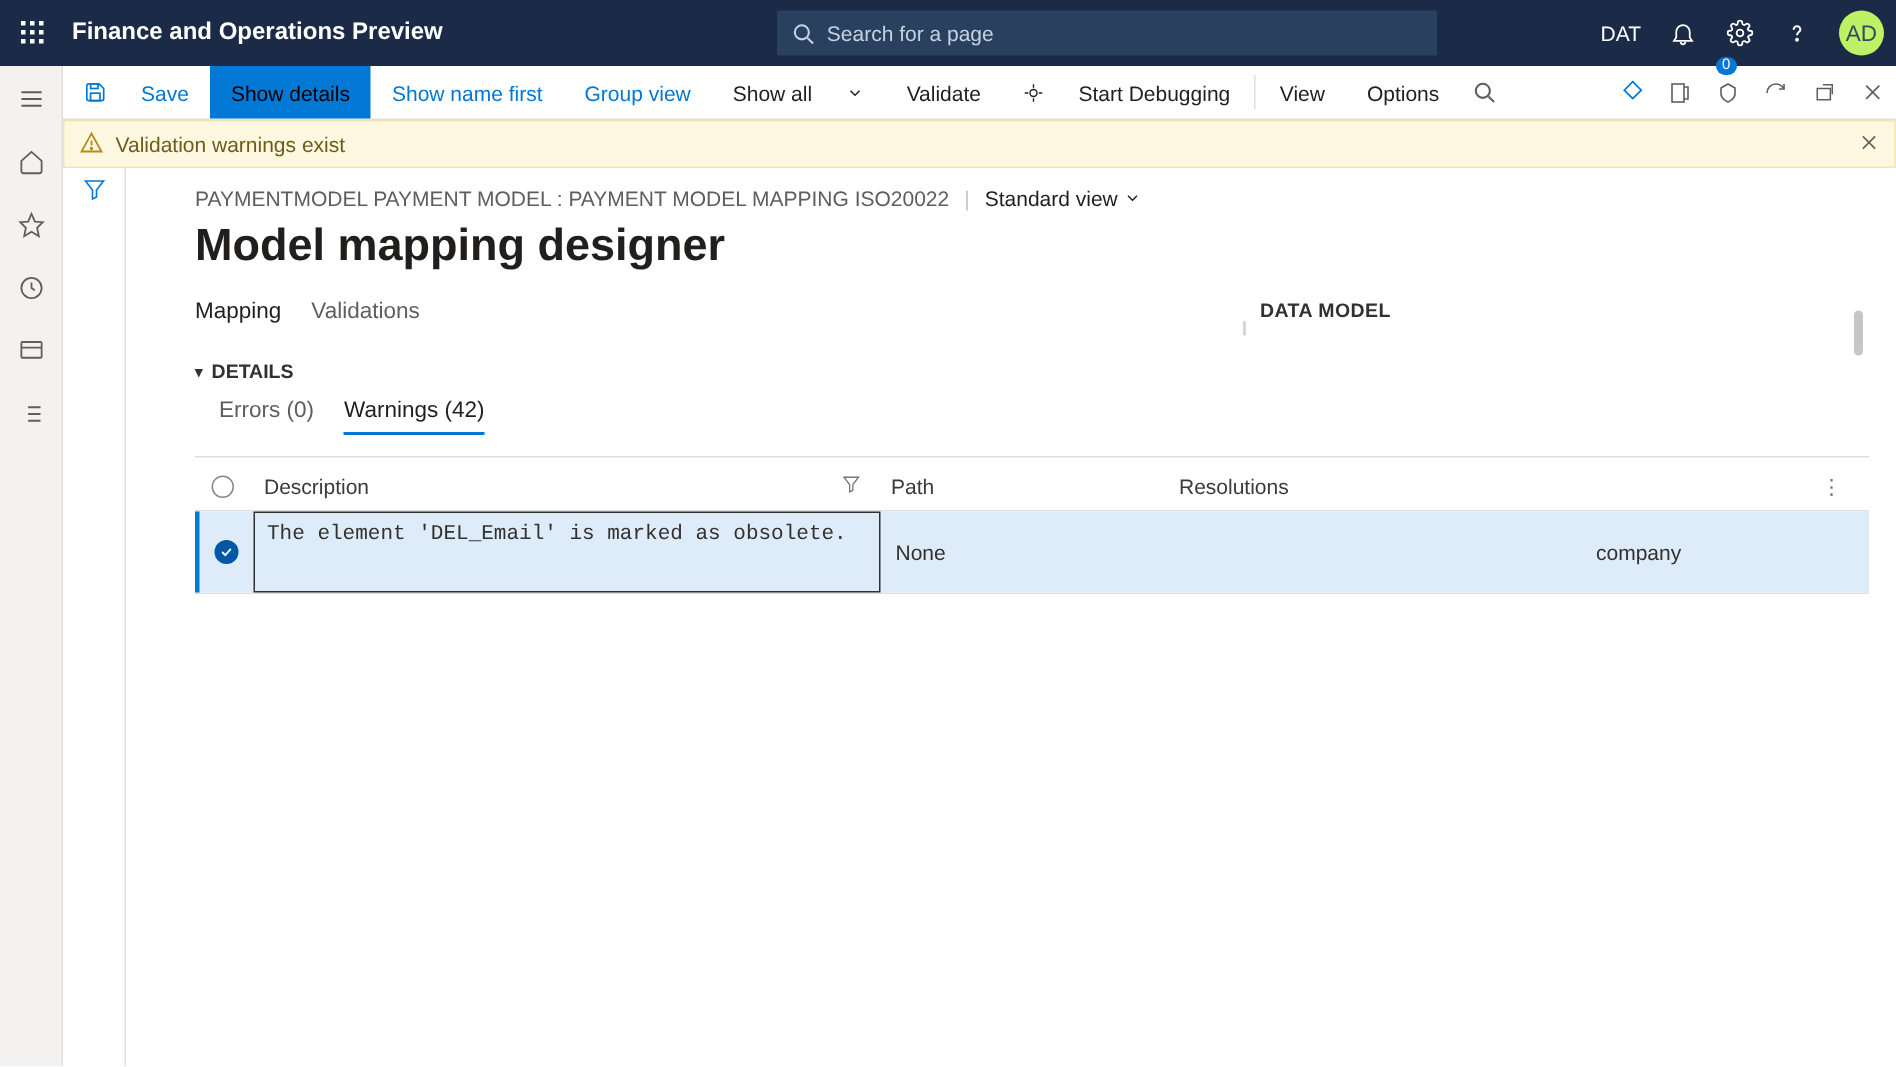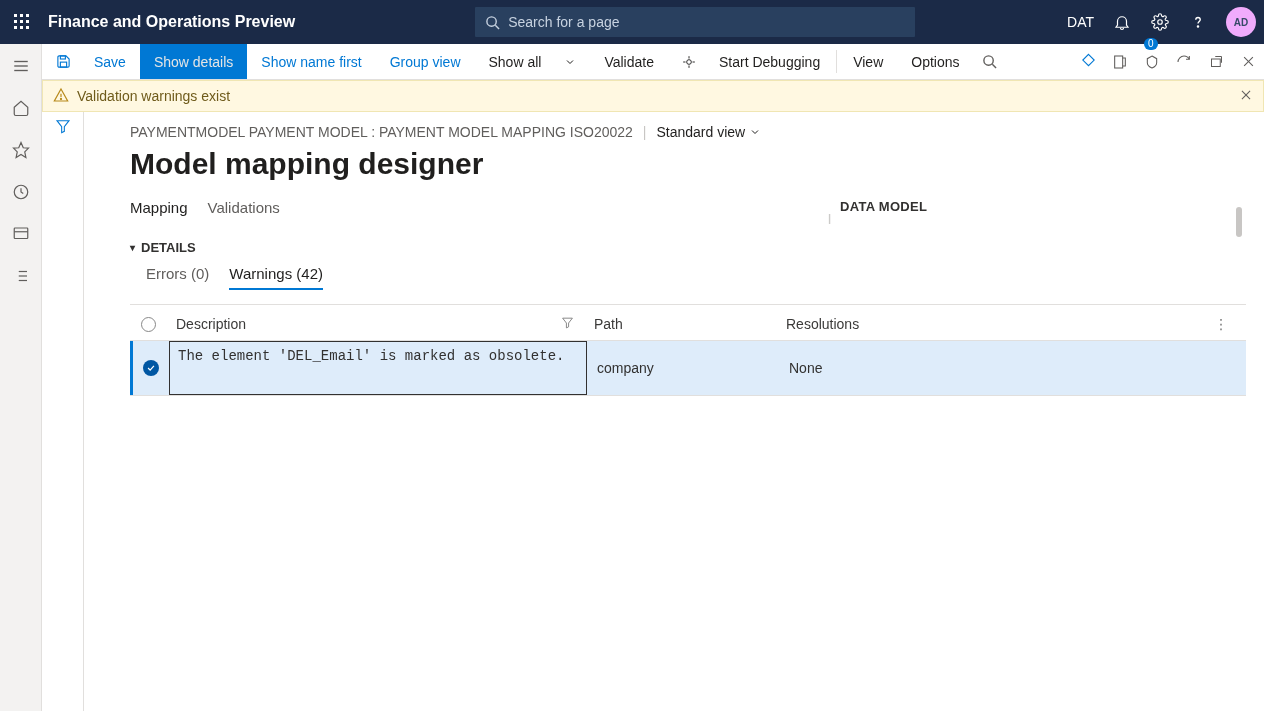--- a/index.html
+++ b/index.html
@@ -3,42 +3,42 @@
 <meta charset="utf-8">
 <style>
 * { box-sizing: border-box; margin: 0; padding: 0; }
 body { font-family: "Segoe UI", Arial, sans-serif; font-size: 14px; color: #323130; overflow: hidden; width: 1264px; height: 711px; }
 
 
 .top-nav { height: 44px; background: #1b2a47; color: #fff; display: flex; align-items: center; padding: 0 8px; }
 .waffle { width: 28px; height: 28px; display: flex; align-items: center; justify-content: center; color: #fff; cursor: pointer; }
 .top-title { margin-left: 12px; font-size: 16px; font-weight: 600; }
 .search-wrap { margin-left: 180px; }
-.search-box { width: 440px; height: 30px; background: #29405f; border-radius: 1px; display: flex; align-items: center; padding: 0 10px; color: #c7d2e0; }
+.search-box { width: 440px; height: 30px; background: #29405f; border-radius: 1px; display: flex; align-items: center; padding: 0 10px; color: #c7d2e0; margin-left: 43px; }
 .search-box svg { margin-right: 8px; }
 .top-right { margin-left: auto; display: flex; align-items: center; gap: 18px; }
 .top-icon { width: 20px; height: 20px; display: flex; align-items: center; justify-content: center; cursor: pointer; }
-.avatar { width: 30px; height: 30px; border-radius: 50%; background: #f0abfc; color: #364a66; display: flex; align-items: center; justify-content: center; font-size: 10px; font-weight: 700; }
+.avatar { width: 30px; height: 30px; border-radius: 50%; background: #bef264; color: #364a66; display: flex; align-items: center; justify-content: center; font-size: 15px; font-weight: 400; }
 .dat { font-size: 14px; color: #fff; }
 
 
 .shell { display: flex; height: calc(711px - 44px); }
 
 
 .left-rail { width: 42px; background: #f3f2f1; border-right: 1px solid #e1dfdd; display: flex; flex-direction: column; align-items: center; padding-top: 8px; gap: 14px; }
 .rail-btn { width: 28px; height: 28px; display: flex; align-items: center; justify-content: center; cursor: pointer; color: #605e5c; }
 
 
 .main { flex: 1; display: flex; flex-direction: column; min-width: 0; }
 
 
 .action-bar { height: 36px; display: flex; align-items: stretch; border-bottom: 1px solid #e1dfdd; }
 .ab-btn { display: flex; align-items: center; padding: 0 14px; font-size: 14px; color: #0078d4; cursor: pointer; gap: 23px; white-space: nowrap; }
 .ab-btn.black { color: #201f1e; }
-.ab-btn.active { background: #0078d4; color: #e5e5e5; }
+.ab-btn.active { background: #0078d4; color: #000000; }
 .ab-sep { width: 1px; background: #e1dfdd; margin: 6px 2px; }
 .ab-spacer { flex: 1; }
 .ab-icon-btn { width: 32px; display: flex; align-items: center; justify-content: center; cursor: pointer; color: #605e5c; }
 
 
 .banner { height: 32px; background: #fff8e1; border: 1px solid #f0e6b3; display: flex; align-items: center; padding: 0 10px; margin: 0 0 0 0; color: #6f5b1b; font-size: 14px; }
 .banner .warn-ico { margin-right: 8px; color: #b88a1c; }
 .banner .close { margin-left: auto; cursor: pointer; color: #605e5c; }
 
 
@@ -343,21 +343,21 @@
             <div class="cell c-sel">
               <div class="row-check">
                 <svg width="10" height="10" viewBox="0 0 24 24" fill="none" stroke="currentColor" stroke-width="3">
                     <polyline points="5 12 10 17 19 7"></polyline>
                   </svg>
               </div>
             </div>
             <div class="cell c-desc" style="padding:0 0 0 0;">
               <div class="desc-input">The element 'DEL_Email' is marked as obsolete.</div>
             </div>
+            <div class="cell c-res">None</div>
             <div class="cell c-path">company</div>
-            <div class="cell c-res">None</div>
           </div>
         </div>
 
       </div>
     </div>
   </div>
 </div>
 
 </body></html>

